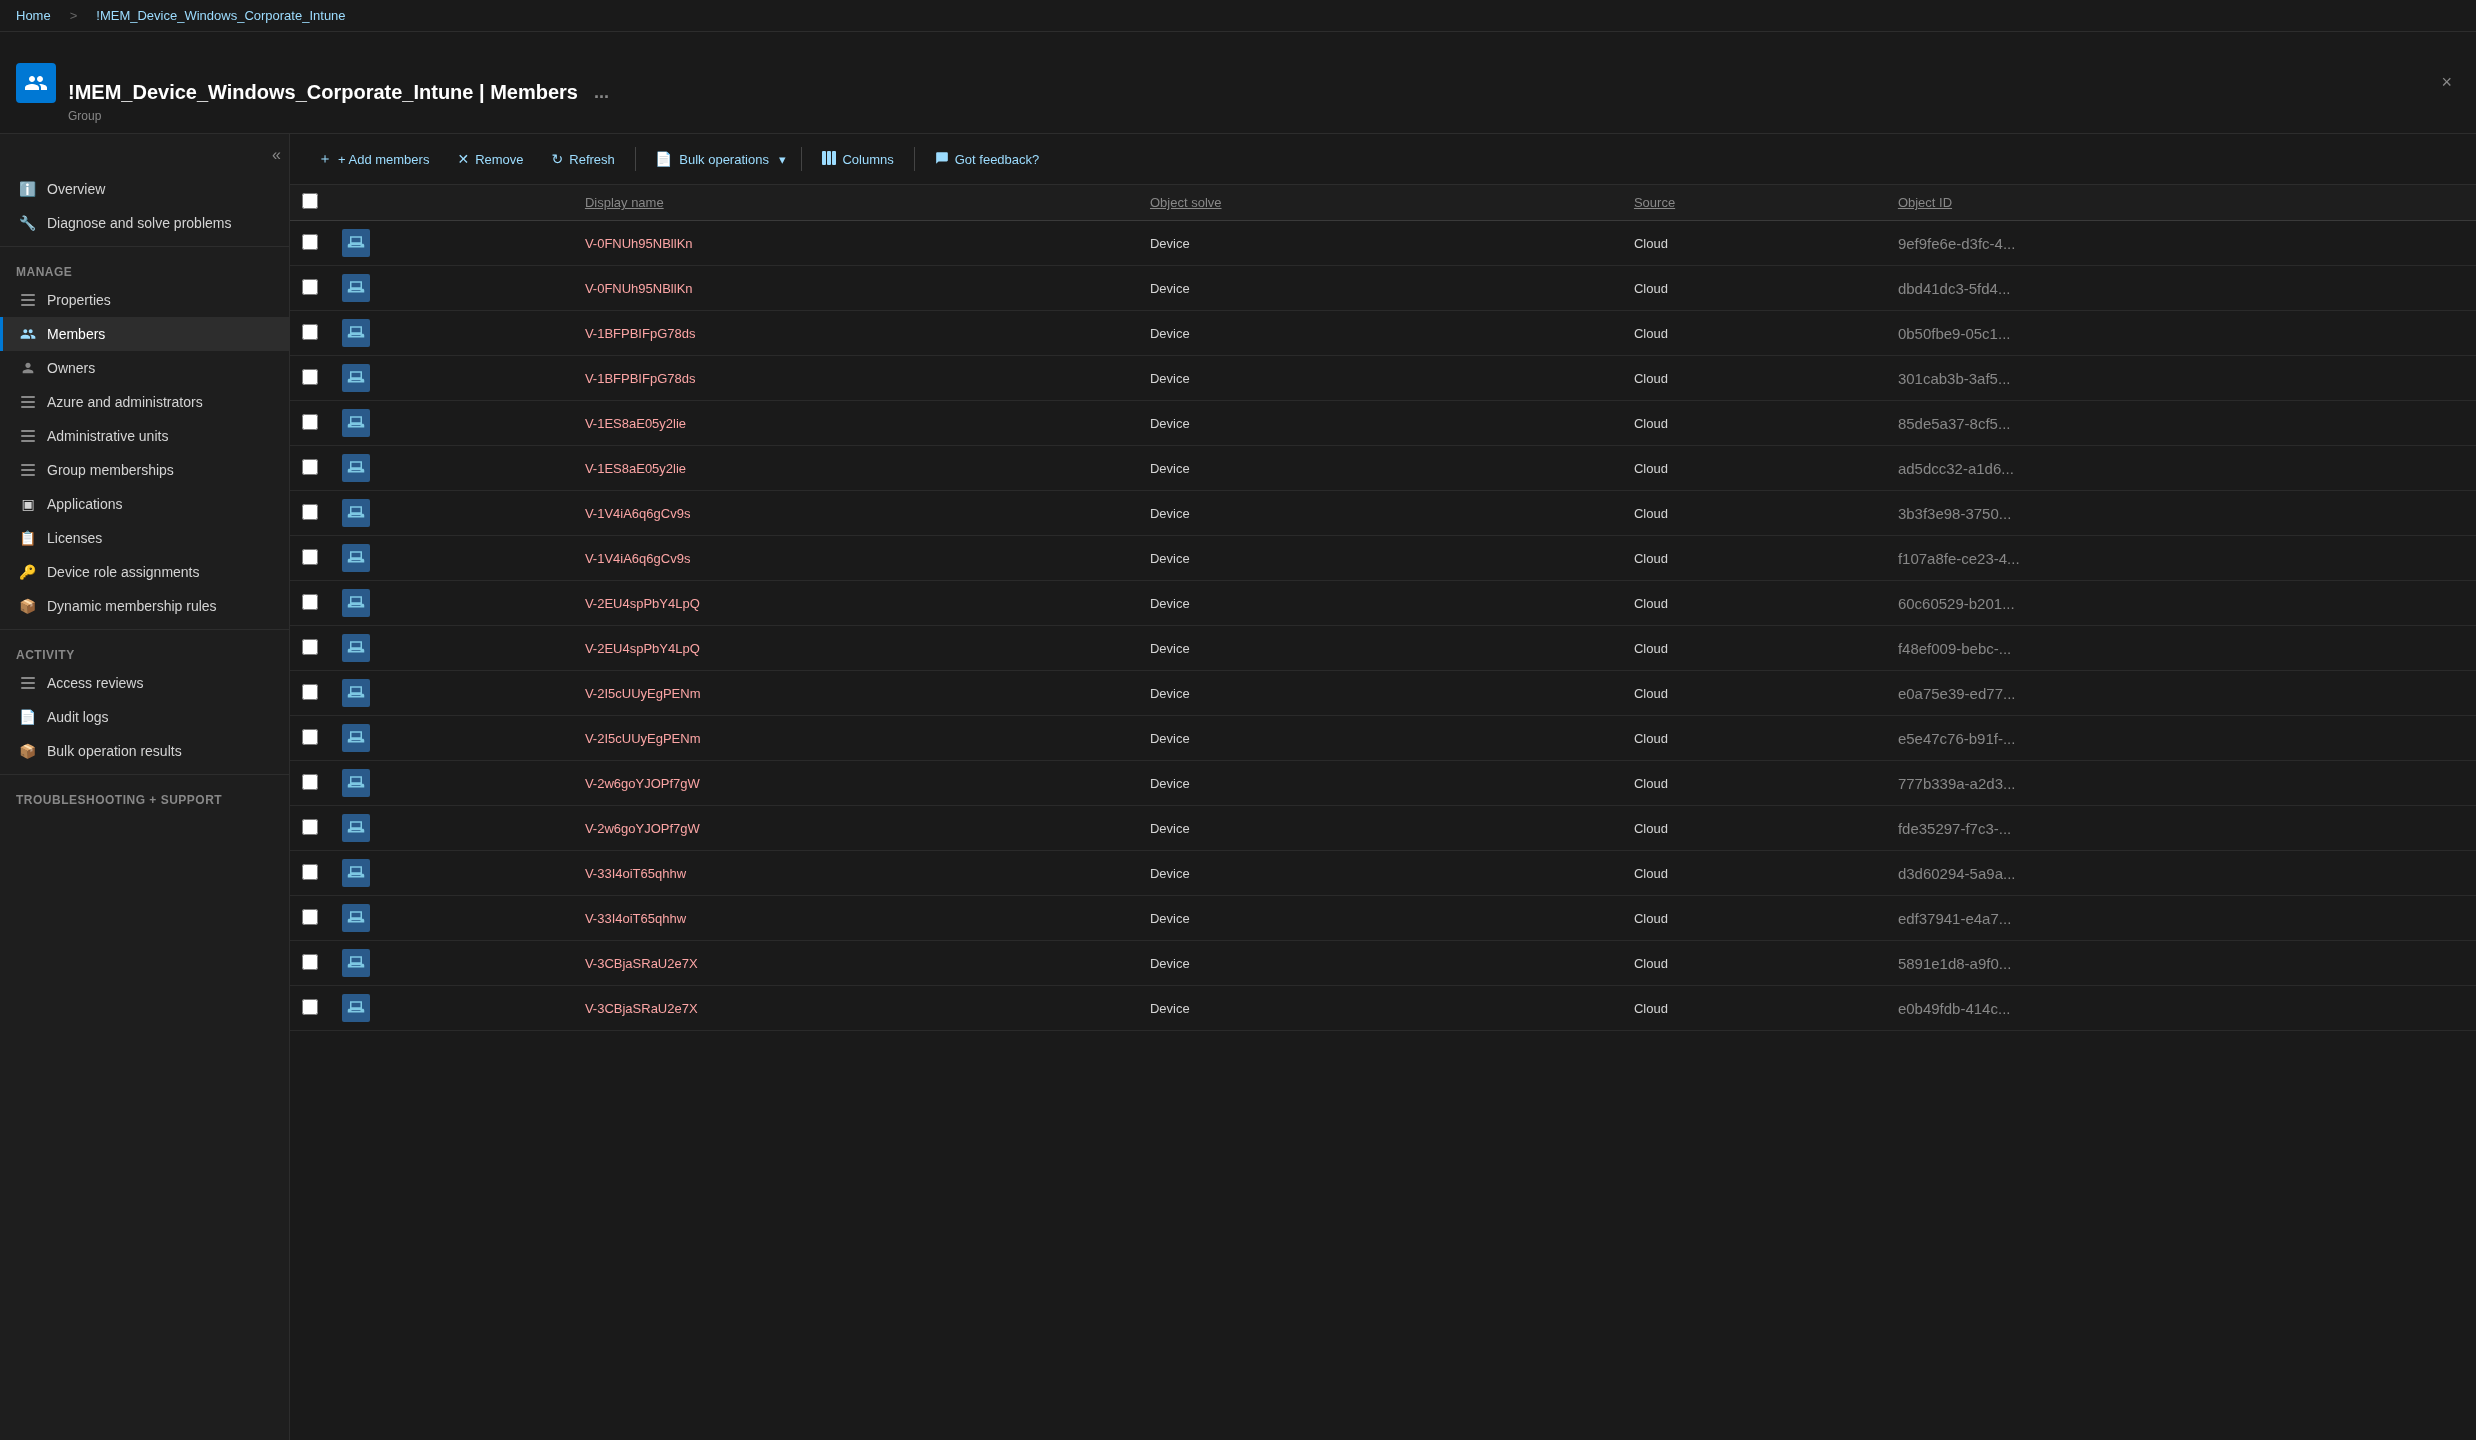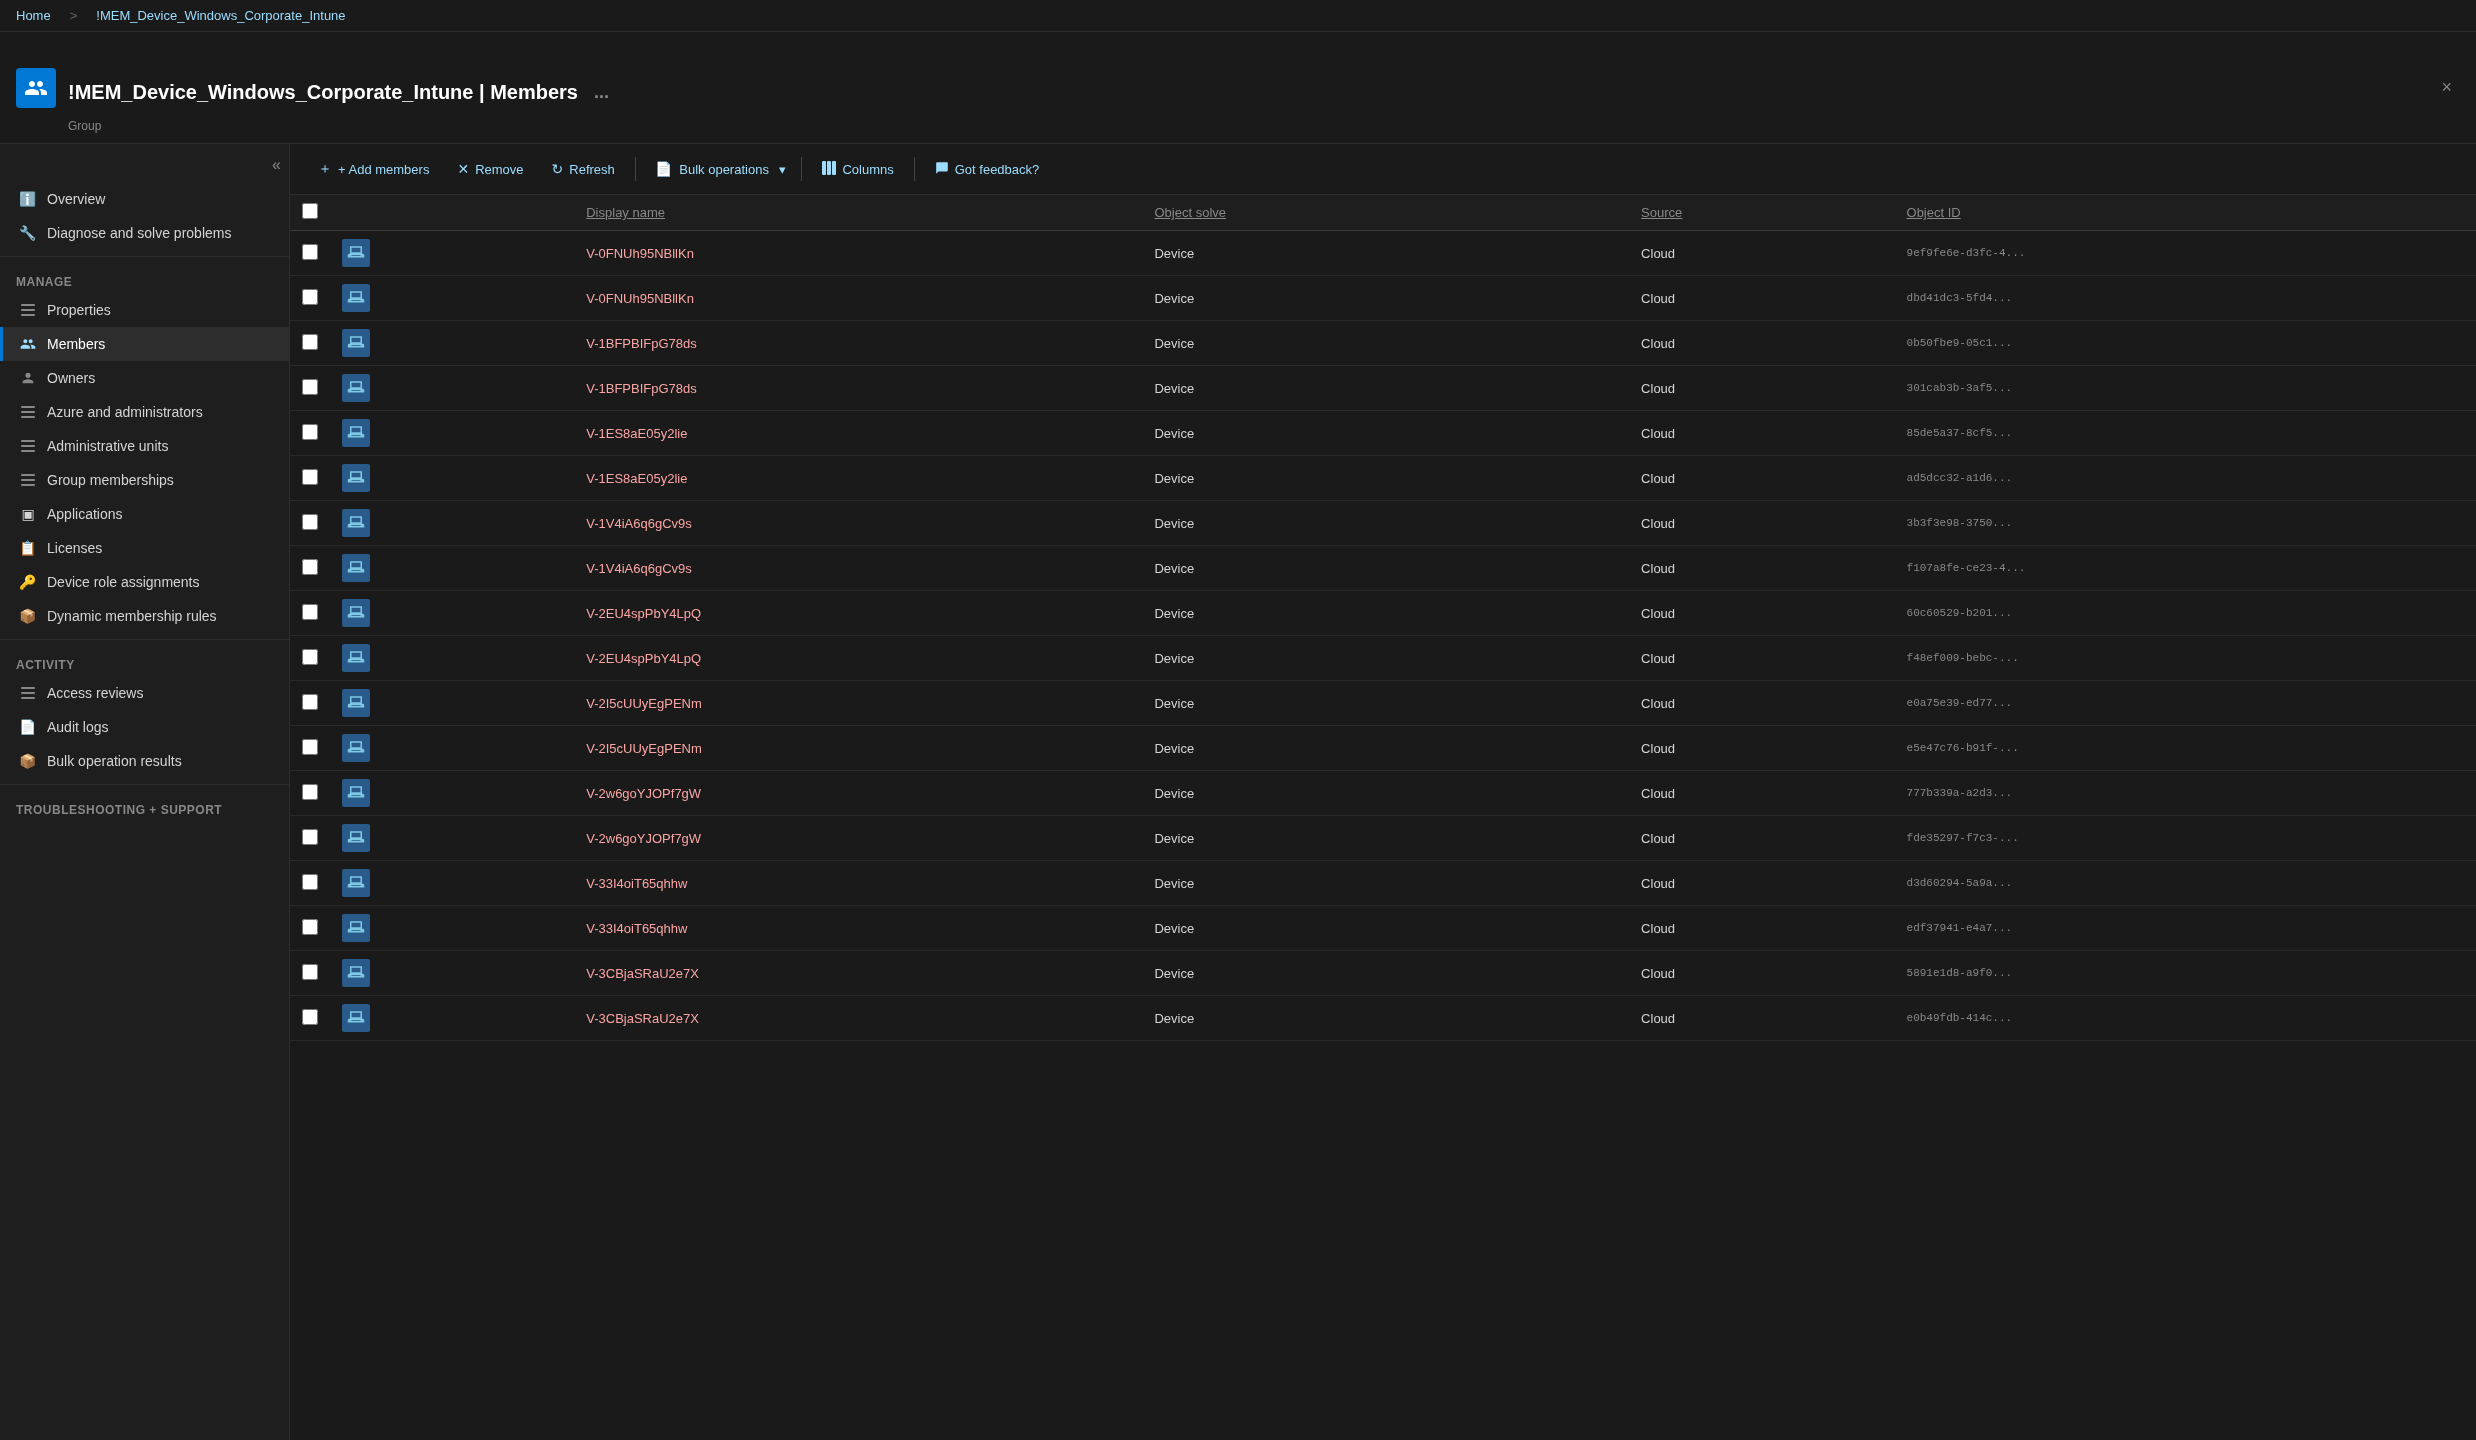--- a/index.html
+++ b/index.html
@@ -55,21 +55,21 @@
       font-weight: 600;
       color: #ffffff;
       display: flex;
       align-items: center;
       gap: 8px;
       margin-top: 36px;
     }
     .header-subtitle {
       font-size: 12px;
       color: #888;
-      margin-top: 12px;
+      margin-top: 2px;
     }
     .header-more {
       color: #888;
       font-size: 18px;
       cursor: pointer;
       padding: 4px 8px;
     }
     .header-close {
       color: #888;
       font-size: 18px;
@@ -231,21 +231,21 @@
       border-radius: 2px;
       margin-right: 8px;
       flex-shrink: 0;
     }
     .device-icon svg { width: 18px; height: 18px; fill: #7ec8e3; }
     .name-cell {
       display: flex;
       align-items: center;
     }
     .name-text { color: #fca5a5; cursor: pointer; }
-    .id-cell { color: #888; font-size: 11px; font-family: Liberation Mono, monospace; }
+    .id-cell { color: #888; font-size: 15px; }
 
     
     ::-webkit-scrollbar { width: 6px; height: 6px; }
     ::-webkit-scrollbar-track { background: #1a1a1a; }
     ::-webkit-scrollbar-thumb { background: #444; border-radius: 3px; }
   </style>
 </head>
 <body>
 
 <div class="breadcrumb">

